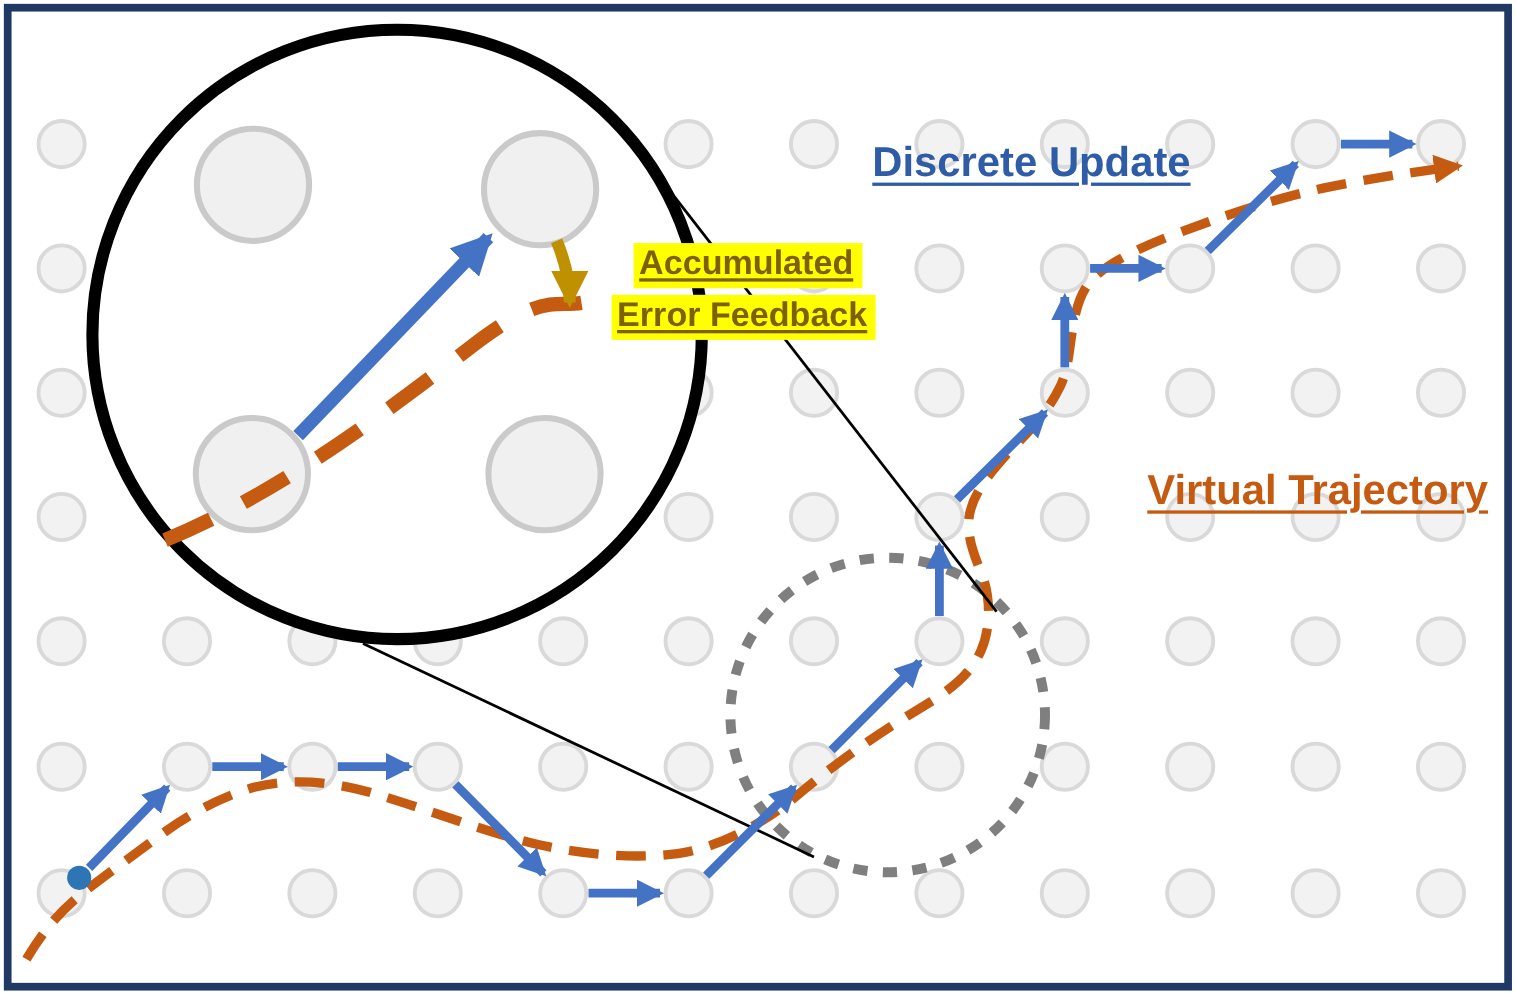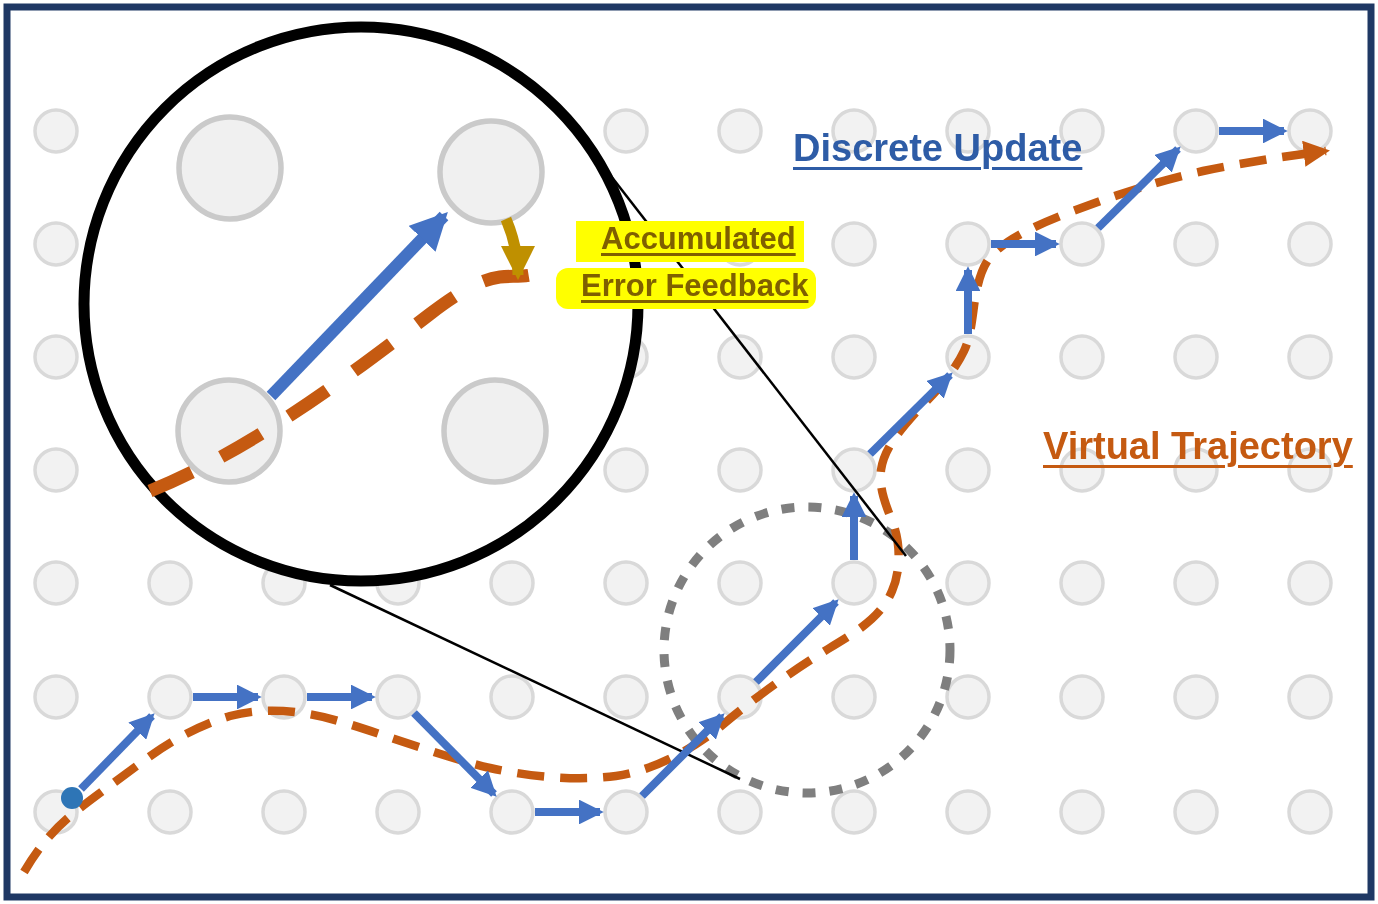--- a/index.html
+++ b/index.html
@@ -15,21 +15,21 @@
     position:absolute;
     font-weight:bold;
     white-space:nowrap;
     text-decoration:underline;
     text-decoration-thickness:3px;
     text-underline-offset:6px;
     line-height:1.1;
     letter-spacing:0px;
   }
   .lbl.hl{
-    padding:2px 8px 6px 25px;
+    padding:2px 8px 6px 5px;
     text-decoration-thickness:2.5px;
     text-underline-offset:4px;
     line-height:1.05;
   }
 </style>
 </head>
 <body>
 
 <div class="canvas">
   <svg id="diagram" width="1378" height="904" viewBox="0 0 1378 904">
@@ -162,14 +162,14 @@
       </g>
       <rect x="7" y="7" width="1364" height="890" fill="none" stroke="#1F3864" stroke-width="7"></rect>
     </svg>
 
   <div class="lbl" style="left: 793px; top: 128px; color: rgb(46, 92, 166); font-size: 38px;">Discrete Update</div>
 
   <div class="lbl" style="left: 1006px; top: 426px; color: rgb(197, 90, 17); font-size: 38px; margin-left: 37px;">Virtual Trajectory</div>
 
   <div class="lbl hl" style="left: 576px; top: 221px; color: rgb(127, 96, 0); font-size: 31px; background: rgb(255, 255, 0);">Accumulated</div>
 
-  <div class="lbl hl" style="left: 556px; top: 268px; color: rgb(127, 96, 0); font-size: 31px; background: rgb(255, 255, 0); border-radius: 12px;">Error Feedback</div>
+  <div class="lbl hl" style="left: 556px; top: 268px; color: rgb(127, 96, 0); font-size: 31px; background: rgb(255, 255, 0);">Error Feedback</div>
 </div>
 
 </body></html>

